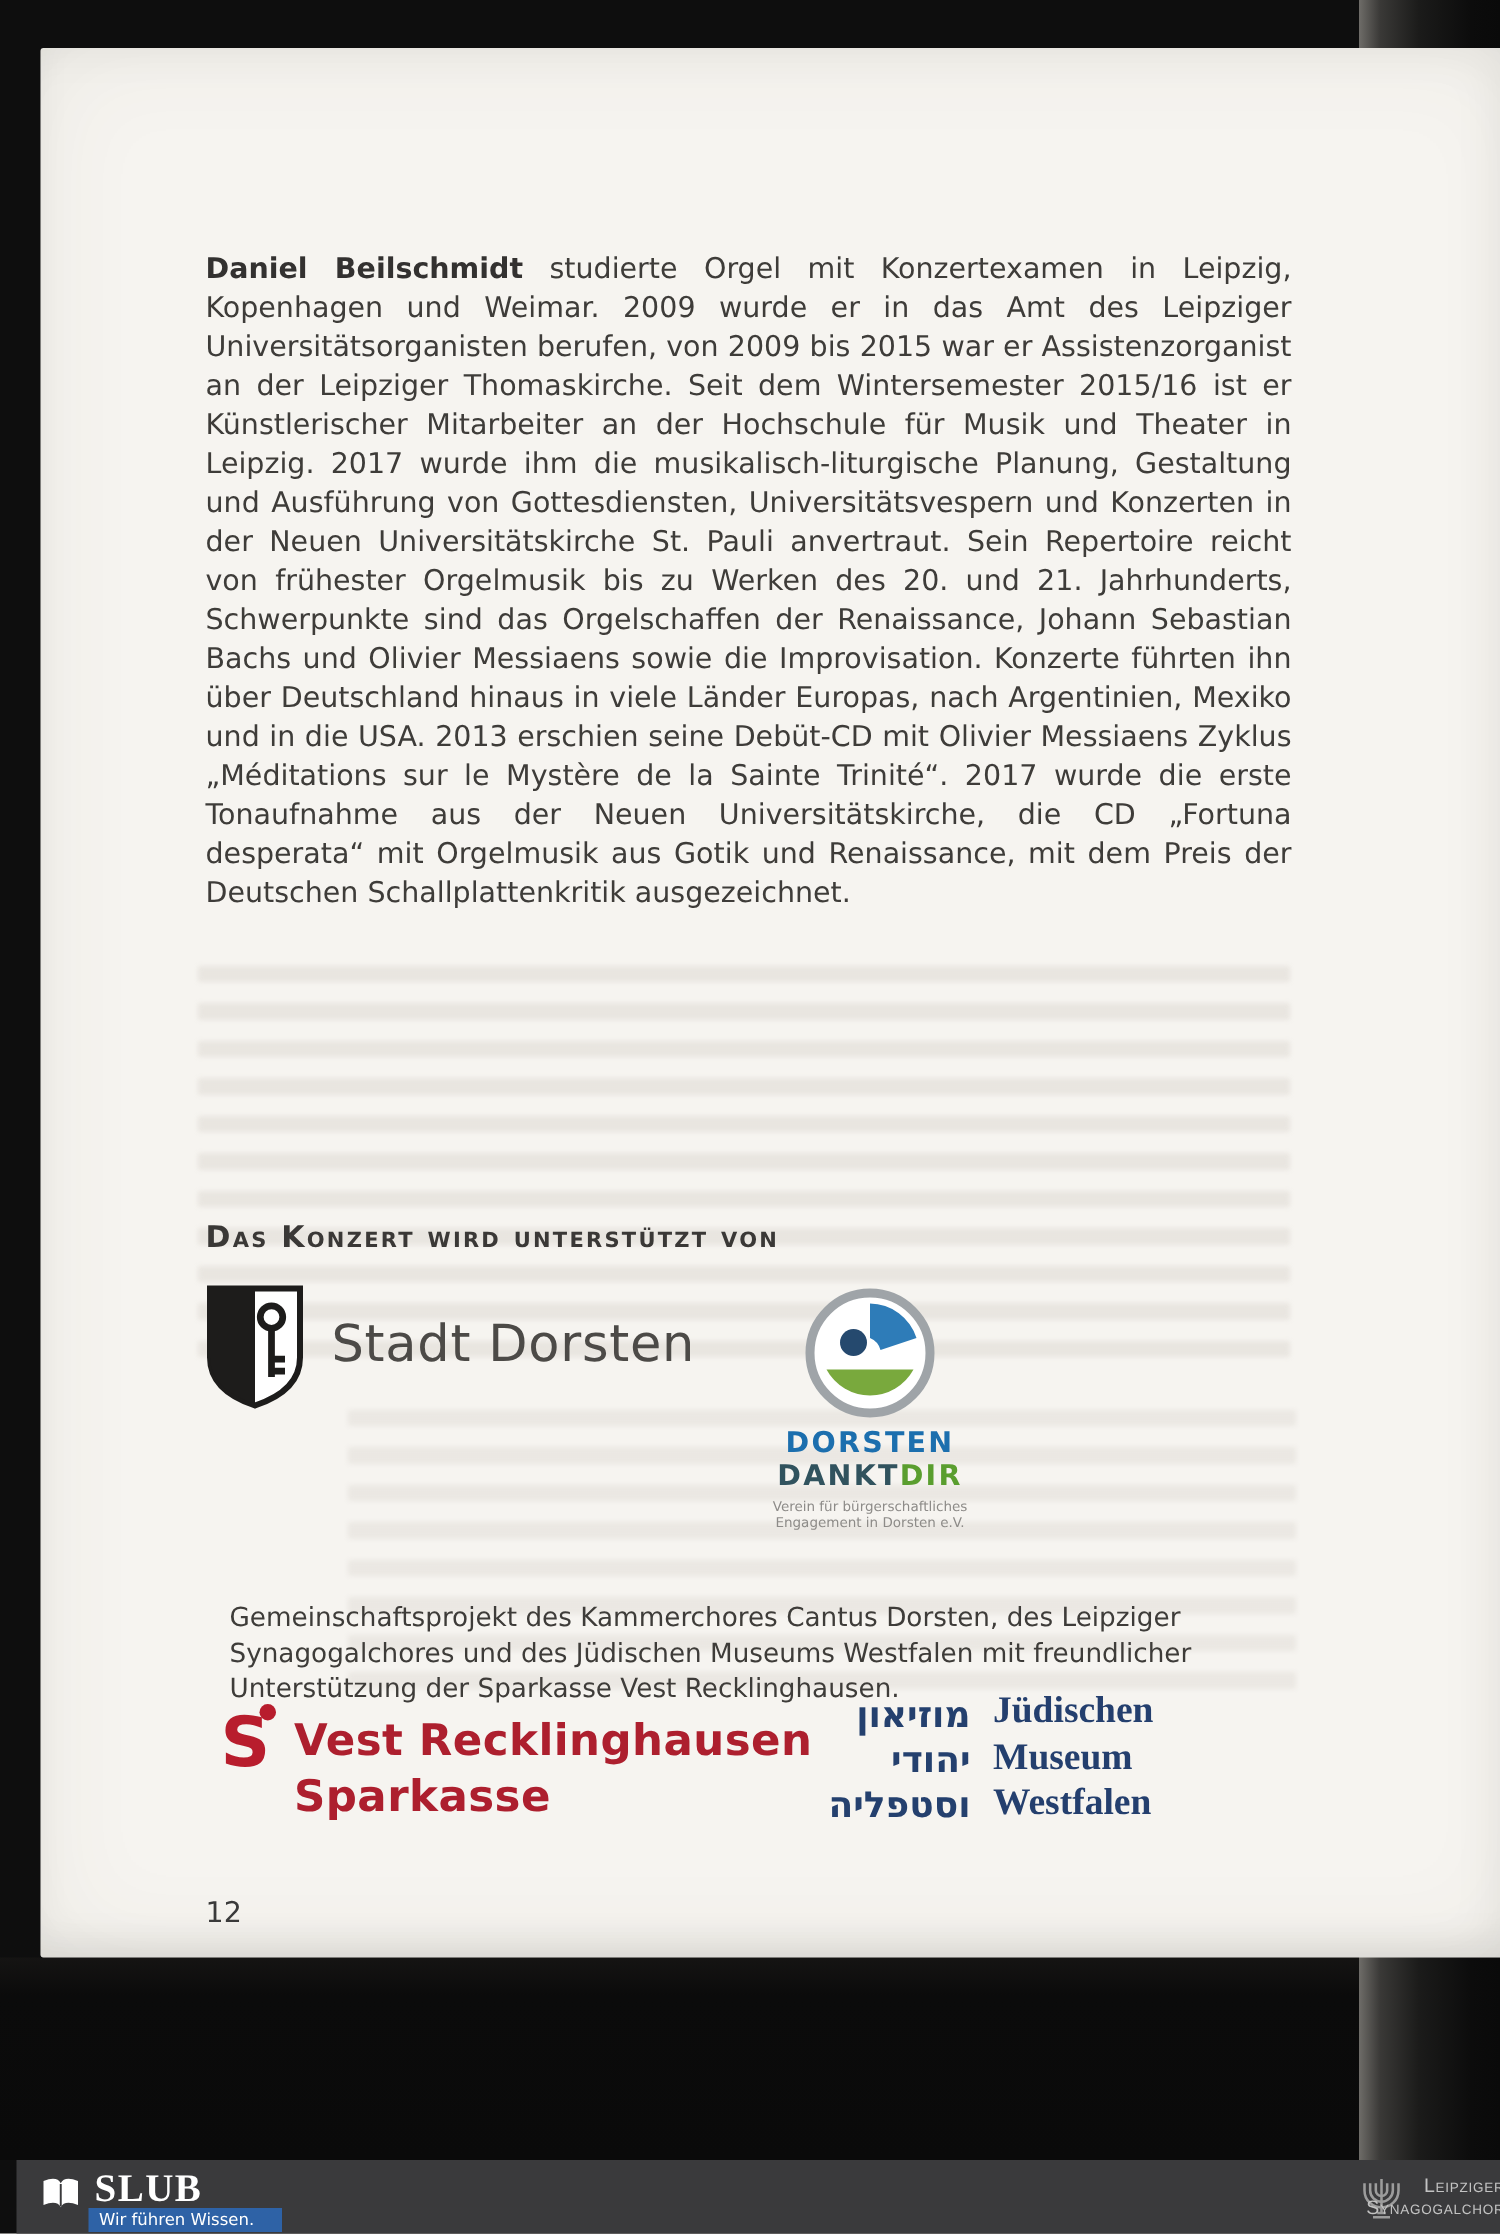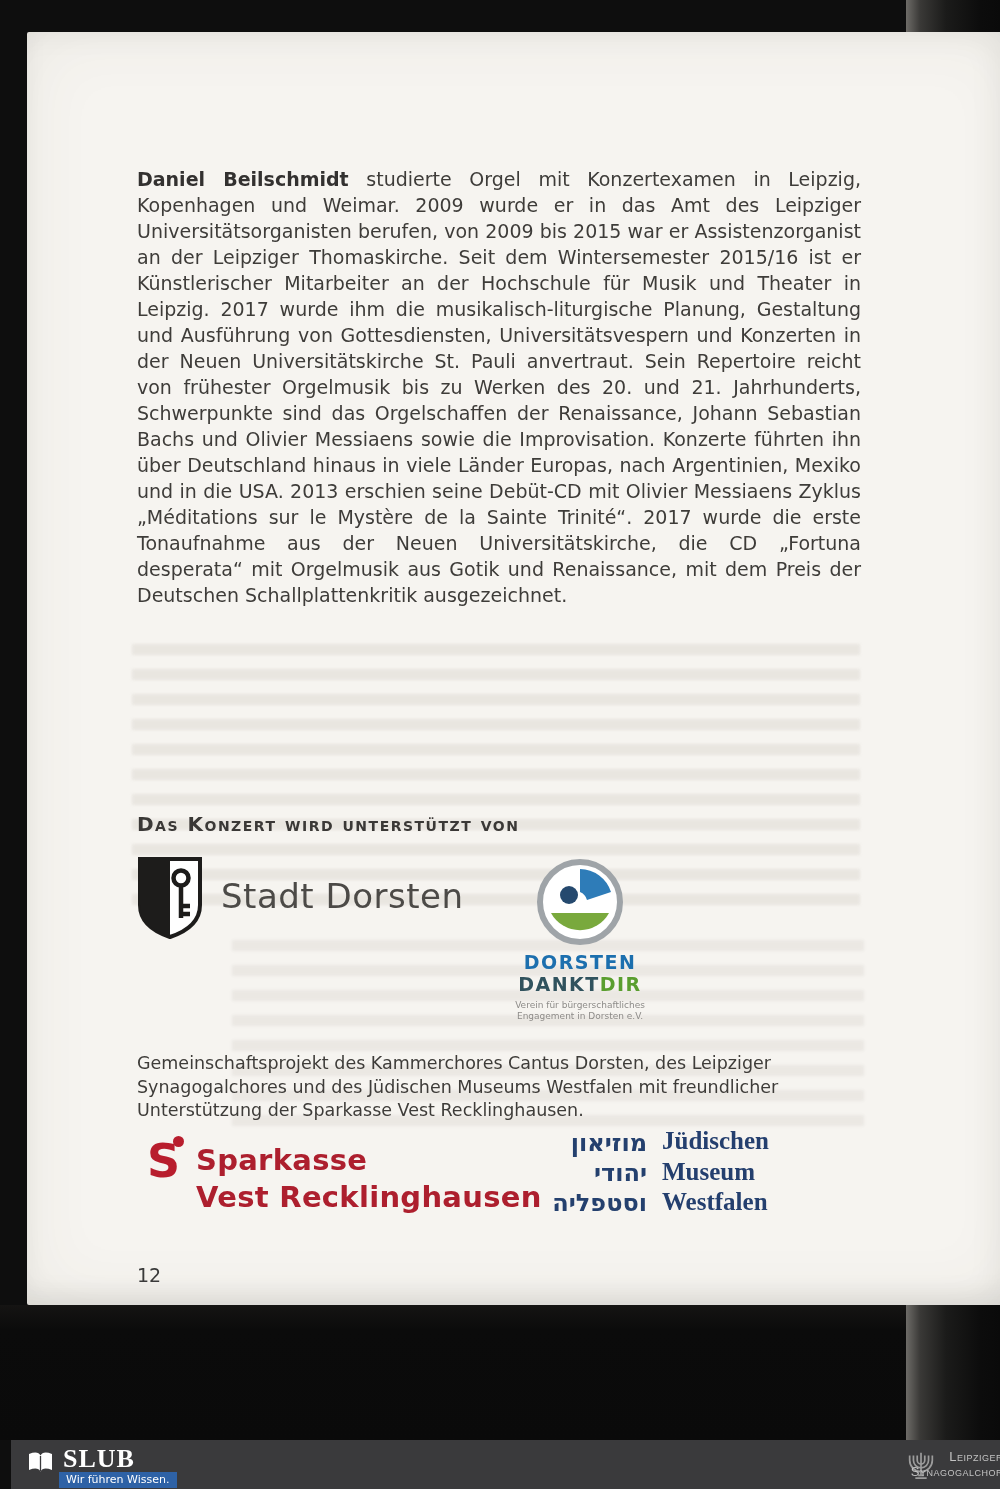--- a/index.html
+++ b/index.html
@@ -57,21 +57,21 @@
   
   .ddd{position:absolute;left:473px;top:824px;width:160px;text-align:center;}
   .ddd svg{width:92px;height:92px;display:block;margin:0 auto;}
   .ddd-l1{font-size:19px;font-weight:bold;letter-spacing:1.5px;color:#1c6fae;margin-top:3px;}
   .ddd-l2{font-size:19px;font-weight:bold;letter-spacing:1.5px;margin-top:0px;}
   .ddd-l2 .dankt{color:#31535e;}
   .ddd-l2 .dir{color:#5a9e2f;}
   .ddd-sub{font-size:9px;line-height:11px;color:#8d8b88;margin-top:5px;}
   
   .project{
-    position:absolute;left:110px;top:1020px;width:660px;margin:0;
+    position:absolute;left:110px;top:1020px;width:660px;margin:16px;
     font-size:17.5px;line-height:23.5px;color:#3e3c39;
   }
   
   .sk-logo{position:absolute;left:120px;top:1100px;width:44px;height:56px;}
   .sk-s{
     position:absolute;left:0;top:6px;
     font-size:46px;font-weight:bold;color:#b81d2d;line-height:46px;
     font-family:"DejaVu Sans",sans-serif;
   }
   .sk-dot{position:absolute;left:26px;top:4px;width:11px;height:11px;border-radius:50%;background:#b81d2d;}
@@ -102,21 +102,21 @@
   }
   .slub-book{position:absolute;left:16px;top:9px;width:27px;height:27px;}
   .slub-word{
     position:absolute;left:52px;top:4px;
     font-family:"Liberation Serif",serif;font-weight:bold;
     font-size:26px;color:#ffffff;letter-spacing:1px;
   }
   .slub-tag{
     position:absolute;left:48px;top:32px;
     background:#2e62a6;color:#fff;font-size:11px;line-height:13px;
-    padding:1px 8px 2px 7px;
+    padding:1px 19px 2px 7px;
   }
   .menorah{position:absolute;left:893px;top:7px;width:34px;height:36px;}
   .footer-right{
     position:absolute;right:8px;top:9px;text-align:right;
     font-family:Liberation Sans, sans-serif;font-variant:small-caps;
     color:#c3c3c3;font-size:13px;line-height:15px;letter-spacing:.5px;
   }
 </style>
 </head>
 <body>
@@ -158,22 +158,22 @@
     </div>
   </div>
 
   <p class="project">Gemeinschaftsprojekt des Kammerchores Cantus Dorsten, des Leipziger Synagogalchores und des Jüdischen Museums Westfalen mit freundlicher Unterstützung der Sparkasse Vest Recklinghausen.</p>
 
   <div class="sk-logo">
     <span class="sk-s">S</span>
     <span class="sk-dot"></span>
   </div>
   <div class="sk-text">
+    <div>Vest Recklinghausen</div>
     <div>Sparkasse</div>
-    <div>Vest Recklinghausen</div>
   </div>
 
   <div class="heb">
     <div>מוזיאון</div>
     <div>יהודי</div>
     <div>וסטפליה</div>
   </div>
   <div class="mus-de">
     <div>Jüdischen</div>
     <div>Museum</div>

